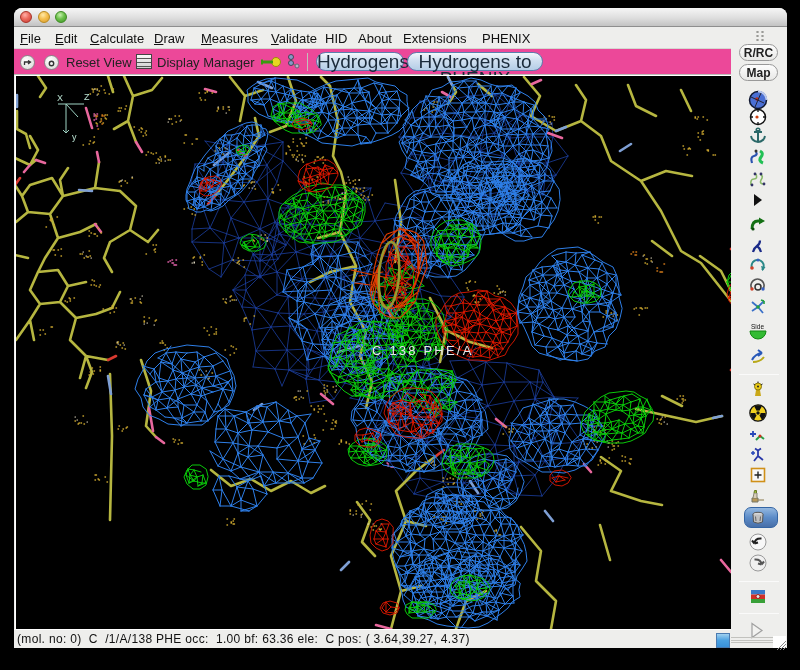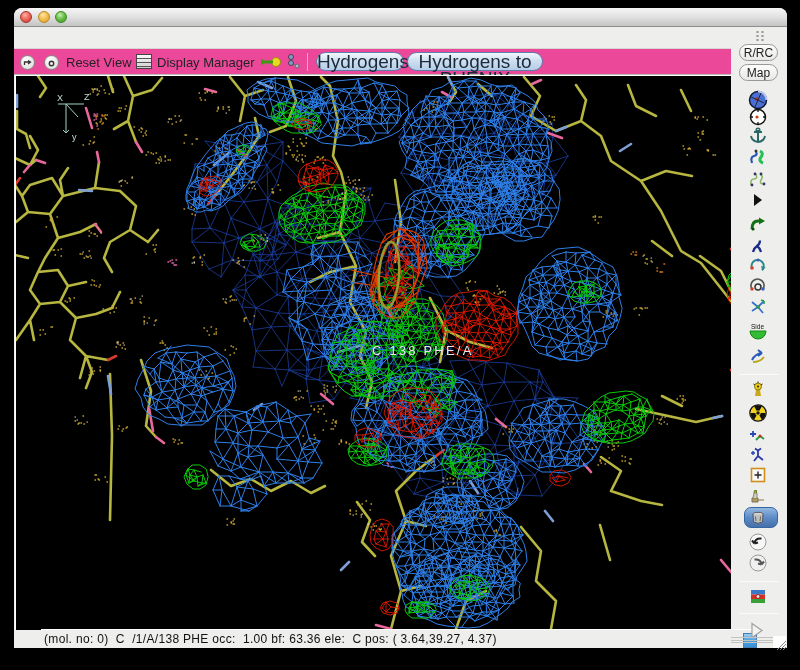--- a/index.html
+++ b/index.html
@@ -18,42 +18,54 @@
 .rbtn { position:absolute; top:6px; width:15px; height:15px; border-radius:50%; border:1px solid #888; background:radial-gradient(circle at 5px 4px,#fff,#d8d8d4); }
 #tbtext1 { position:absolute; left:52px; top:6px; font-size:13px; color:#222; }
 #dmicon { position:absolute; left:122px; top:5px; width:16px; height:15px; border:1px solid #444; background:linear-gradient(#f8f8f8,#d0d0d0); }
 #dmicon div { height:4px; border-bottom:1px solid #555; }
 #tbtext2 { position:absolute; left:143px; top:6px; font-size:13px; color:#222; }
 #tbsep { position:absolute; left:293px; top:4px; height:18px; width:1px; background:#c0c0ba; }
 .pill { position:absolute; top:3px; height:19px; border:1px solid #5a7fae; border-radius:10px;
   background:linear-gradient(#f2f7fc,#cfdff0 45%,#b4cde6); font-size:19px; color:#1a2a3a; text-align:center; line-height:17px; }
 #pill1 { left:302px; width:88px; }
 #pill2 { left:393px; width:136px; }
-#rightcol { position:absolute; left:717px; top:19px; width:56px; height:621px; background:#eeeeec; }
+#rightcol { position:absolute; left:717px; top:19px; width:56px; height:621px; background:#eeeeec;font-weight:bold; }
 .rpill { position:absolute; left:8px; width:39px; height:17px; border:1px solid #999; border-radius:9px; background:linear-gradient(#fdfdfd,#e8e8e6); font-size:12px; color:#222; text-align:center; line-height:16px; }
 #grip { position:absolute; left:24px; top:3px; width:10px; height:11px;
   background-image:radial-gradient(circle, #9a9a96 1px, transparent 1.3px); background-size:5px 4px; }
 #canvas { position:absolute; left:1px; top:67px; width:716px; height:555px; border-top:1px solid #fff; border-left:1px solid #fff; background:#000; }
-#statusbar { position:absolute; left:0px; top:621px; width:717px; height:19px; background:#eeeeec; border-top:1px solid #fff; font-size:12px; color:#111;margin-left:27px; }
+#statusbar { position:absolute; left:0px; top:621px; width:717px; height:19px; background:#eeeeec; border-top:1px solid #fff; font-size:12px; color:#111; }
 #statusbar span { position:absolute; left:3px; top:2px; white-space:pre; letter-spacing:0.32px; }
 #bluebox { position:absolute; left:702px; top:3px; width:14px; height:15px; border:1px solid #4a7ab0; background:linear-gradient(#9fd0f0,#4aa0e0 50%,#3890d8); }
 .icon { position:absolute; left:734px; width:20px; height:20px; }
 .sep { position:absolute; left:8px; width:40px; height:1px; background:#d0d0cc; border-bottom:1px solid #fafafa; }
 #selbox { position:absolute; left:730px; top:499px; width:34px; height:21px; border:1px solid #3465a4; border-radius:7px; background:linear-gradient(#94b8e0,#5c8cc8 50%,#486fa8); }
 #playbtn { position:absolute; left:732px; top:613px; width:22px; height:20px; }
 #grip2 { position:absolute; left:759px; top:628px; width:13px; height:12px; background:#fff; }
 #lines3 { position:absolute; left:717px; top:629px; width:42px; height:6px;
   border-top:1px solid #c2c2be; border-bottom:1px solid #c2c2be; }
 #lines3 div { margin-top:2px; height:1px; background:#c2c2be; }
 </style></head><body>
 <div id="win">
  <div id="titlebar">
   <div class="tl" id="tl-r"></div>
       <div class="tl" id="tl-y"></div>
       <div class="tl" id="tl-g"></div>
+ </div>
+ <div id="menubar">
+  <span style="left:6px"><u>F</u>ile</span>
+  <span style="left:41px"><u>E</u>dit</span>
+  <span style="left:76px"><u>C</u>alculate</span>
+  <span style="left:140px"><u>D</u>raw</span>
+  <span style="left:187px"><u>M</u>easures</span>
+  <span style="left:257px"><u>V</u>alidate</span>
+  <span style="left:311px">HID</span>
+  <span style="left:344px">About</span>
+  <span style="left:389px">Extensions</span>
+  <span style="left:468px">PHENIX</span>
  </div>
  <div id="toolbar">
   <div class="rbtn" style="left:6px"><svg width="13" height="13">
           <path d="M3.5 8 L3.5 5 L9 5 M7 3.5 L9.5 5 L7 7" stroke="#333" stroke-width="1.3" fill="none"></path>
         </svg></div>
   <div class="rbtn" style="left:30px"><svg width="13" height="13">
           <circle cx="6.5" cy="6.5" r="2.2" fill="none" stroke="#333" stroke-width="1.4"></circle>
         </svg></div>
   <span id="tbtext1">Reset View</span>
   <div id="dmicon">

